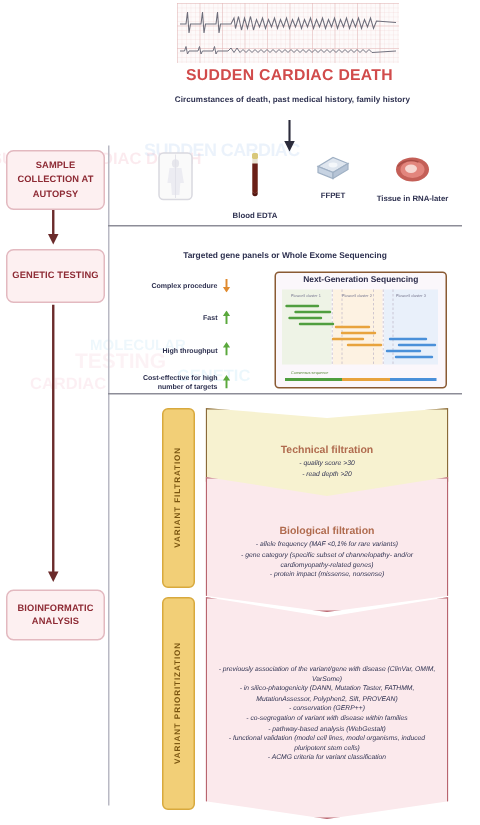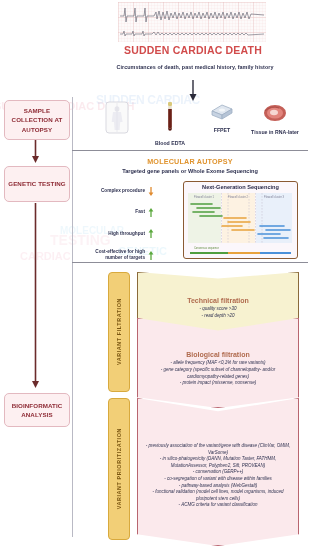--- a/index.html
+++ b/index.html
@@ -214,21 +214,20 @@
       <svg width="26" height="22" viewBox="0 0 26 22">
         <ellipse cx="13" cy="11" rx="11" ry="8" fill="#c45f57"></ellipse>
         <ellipse cx="13" cy="11" rx="8" ry="5.6" fill="#e2857d"></ellipse>
         <ellipse cx="12" cy="10.5" rx="4" ry="2.8" fill="#f6d7d2"></ellipse>
         <path d="M3 9 q6 -6 14 -3" fill="none" stroke="#a84c46" stroke-width="0.9"></path>
       </svg>
       <div class="lbl">Tissue in RNA-later</div>
     </div>
   </div>
 
-  <div class="ma-title">MOLECULAR AUTOPSY</div>
   <div class="ma-sub">Targeted gene panels or Whole Exome Sequencing</div>
 
   <div class="feat-list">
     <div class="feat">
       <div class="txt">Complex procedure</div>
       <div class="ar">
         <svg width="6" height="9" viewBox="0 0 6 9">
             <line x1="3" y1="0" x2="3" y2="6" stroke="#e08a2e" stroke-width="1.3"></line>
             <path d="M3 9 L0.6 5.4 L5.4 5.4 Z" fill="#e08a2e"></path>
           </svg>

